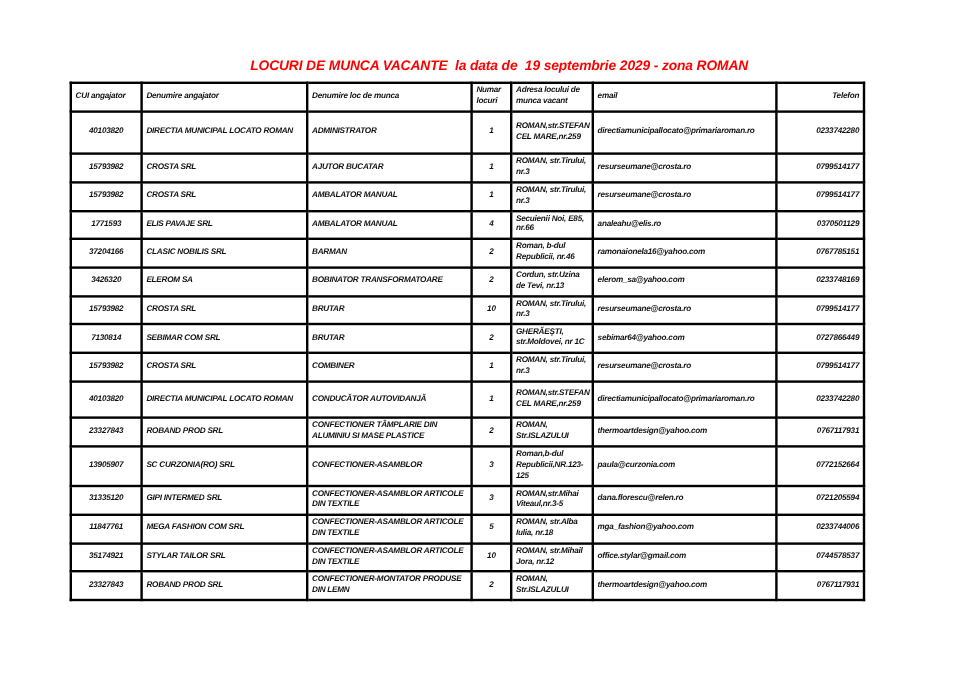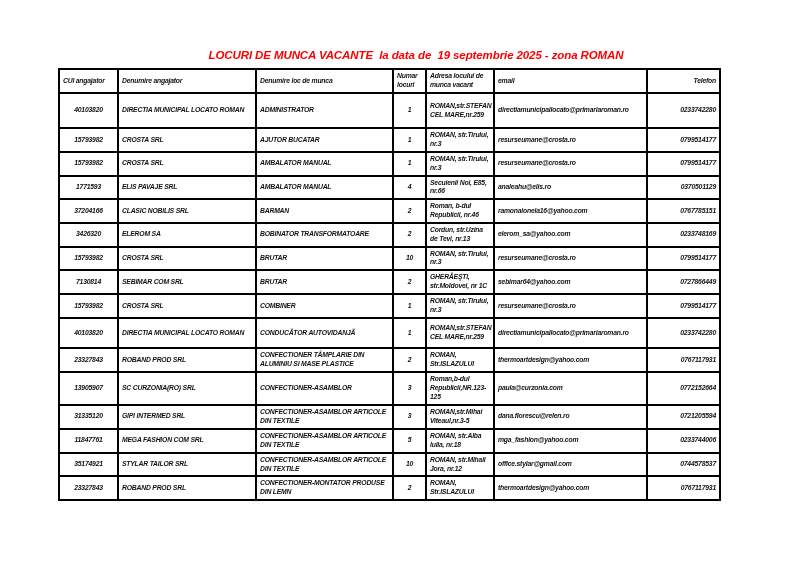--- a/index.html
+++ b/index.html
@@ -78,21 +78,21 @@
   tbody tr:nth-child(13) { height: 24px; }
   tbody tr:nth-child(14) { height: 24px; }
   tbody tr:nth-child(15) { height: 23px; }
   tbody tr:nth-child(16) { height: 22px; }
 </style>
 </head>
 <body>
 
 <div class="page">
 
-  <div class="page-title" style="color: rgb(255, 0, 0);">LOCURI DE MUNCA VACANTE  la data de  19 septembrie 2025 - zona ROMAN</div>
+  <div class="page-title" style="color: rgb(255, 0, 0);">LOCURI DE MUNCA VACANTE  la data de  19 septembrie 2029 - zona ROMAN</div>
 
   <table class="vacancies">
     <colgroup>
       <col style="width:59px">
       <col style="width:138px">
       <col style="width:137px">
       <col style="width:33px">
       <col style="width:68px">
       <col style="width:153px">
       <col style="width:73px">

